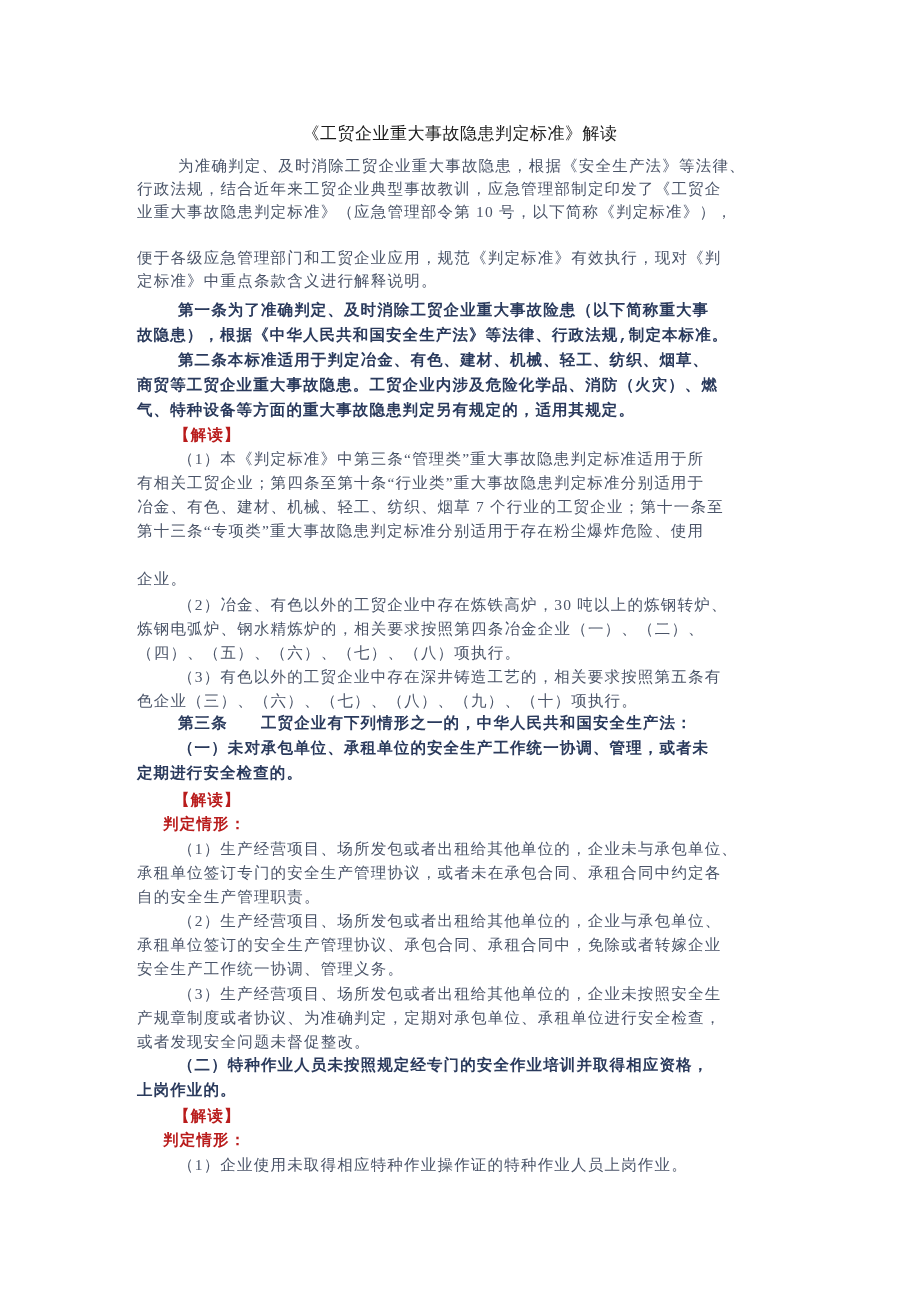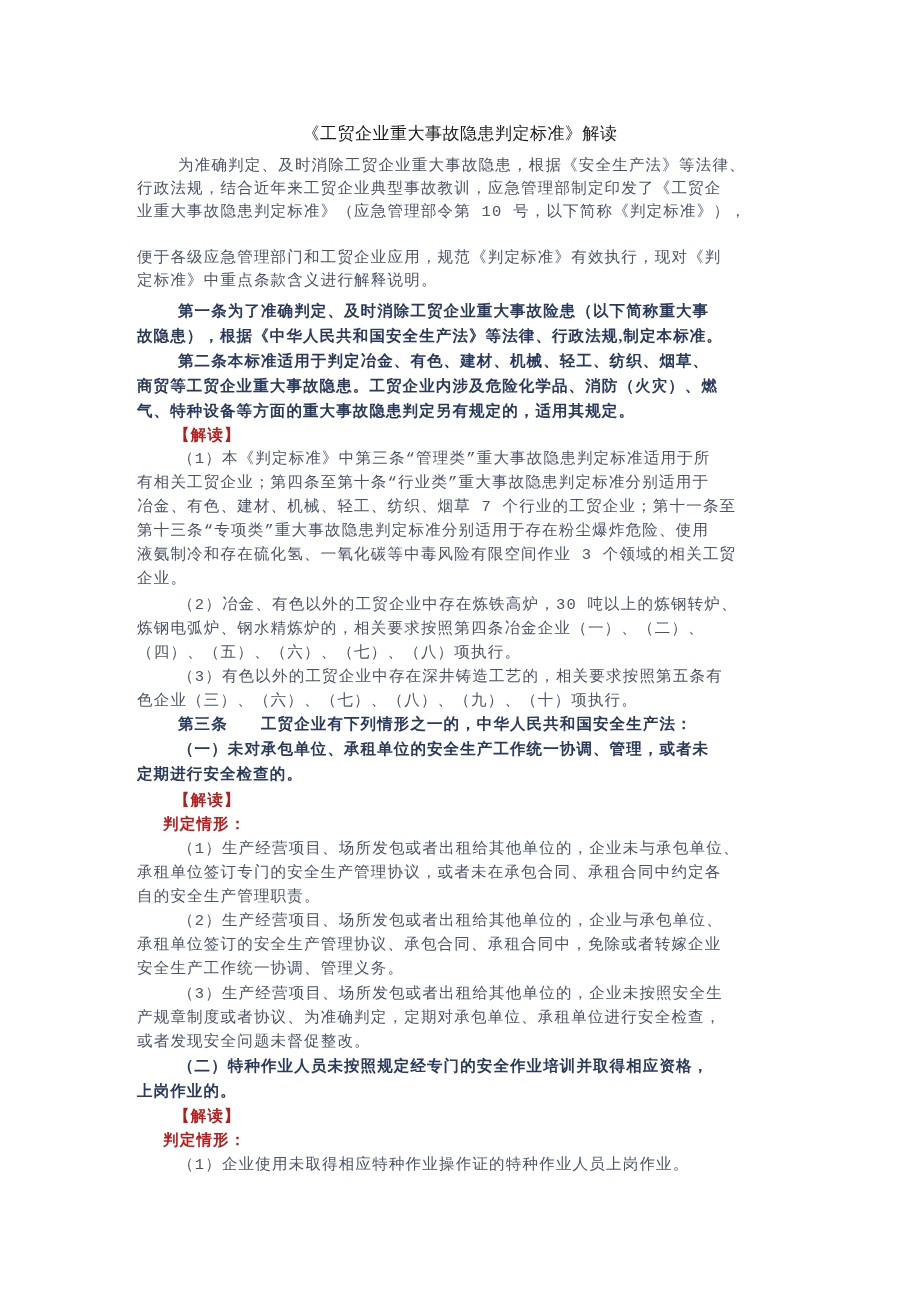--- a/index.html
+++ b/index.html
@@ -4,24 +4,24 @@
 <style>
   html, body { margin: 0; padding: 0; background: #ffffff; }
   body { width: 920px; height: 1301px; position: relative; overflow: hidden; }
   .page { position: absolute; left: 0; top: 0; width: 740px; height: 1301px; background: #fff; }
   .title {
     position: absolute; left: 0; top: 122px; width: 920px; text-align: center;
     font-family: "DejaVu Sans", sans-serif; font-size: 17px; color: #1a1a1a; letter-spacing: 0.5px;
   }
   .line {
     position: absolute; white-space: nowrap;
-    font-family: Liberation Mono, monospace; font-size: 15.5px; line-height: 22px;
+    font-family: Liberation Serif, serif; font-size: 15.5px; line-height: 22px;
     color: #4a5468; letter-spacing: 1.2px;
   }
-  .bold { font-family: Liberation Serif, serif; font-weight: bold; color: #2a3a5c; letter-spacing: 1.1px; }
+  .bold { font-family: Liberation Mono, monospace; font-weight: bold; color: #2a3a5c; letter-spacing: 1.1px; }
   .red { font-family: "DejaVu Sans", sans-serif; font-weight: bold; color: #b91c1c; }
 </style>
 </head>
 <body>
 
 <div class="page">
   <div class="title">《工贸企业重大事故隐患判定标准》解读</div>
 
   <div class="line" style="left:178px;top:155px">为准确判定、及时消除工贸企业重大事故隐患，根据《安全生产法》等法律、</div>
   <div class="line" style="left:137px;top:178px">行政法规，结合近年来工贸企业典型事故教训，应急管理部制定印发了《工贸企</div>
@@ -35,21 +35,20 @@
   <div class="line bold" style="left:178px;top:350px">第二条本标准适用于判定冶金、有色、建材、机械、轻工、纺织、烟草、</div>
   <div class="line bold" style="left:137px;top:375px">商贸等工贸企业重大事故隐患。工贸企业内涉及危险化学品、消防（火灾）、燃</div>
   <div class="line bold" style="left:137px;top:400px">气、特种设备等方面的重大事故隐患判定另有规定的，适用其规定。</div>
 
   <div class="line red" style="left:174px;top:424px">【解读】</div>
 
   <div class="line" style="left:178px;top:448px">（1）本《判定标准》中第三条“管理类”重大事故隐患判定标准适用于所</div>
   <div class="line" style="left:137px;top:472px">有相关工贸企业；第四条至第十条“行业类”重大事故隐患判定标准分别适用于</div>
   <div class="line" style="left:137px;top:496px">冶金、有色、建材、机械、轻工、纺织、烟草 7 个行业的工贸企业；第十一条至</div>
   <div class="line" style="left:137px;top:520px">第十三条“专项类”重大事故隐患判定标准分别适用于存在粉尘爆炸危险、使用</div>
-  <div class="line" style="left:137px;top:544px">液氨制冷和存在硫化氢、一氧化碳等中毒风险有限空间作业 3 个领域的相关工贸</div>
   <div class="line" style="left:137px;top:568px">企业。</div>
 
   <div class="line" style="left:178px;top:594px">（2）冶金、有色以外的工贸企业中存在炼铁高炉，30 吨以上的炼钢转炉、</div>
   <div class="line" style="left:137px;top:618px">炼钢电弧炉、钢水精炼炉的，相关要求按照第四条冶金企业（一）、（二）、</div>
   <div class="line" style="left:137px;top:642px">（四）、（五）、（六）、（七）、（八）项执行。</div>
 
   <div class="line" style="left:178px;top:666px">（3）有色以外的工贸企业中存在深井铸造工艺的，相关要求按照第五条有</div>
   <div class="line" style="left:137px;top:690px">色企业（三）、（六）、（七）、（八）、（九）、（十）项执行。</div>
 
   <div class="line bold" style="left:178px;top:713px">第三条　　工贸企业有下列情形之一的，中华人民共和国安全生产法：</div>

